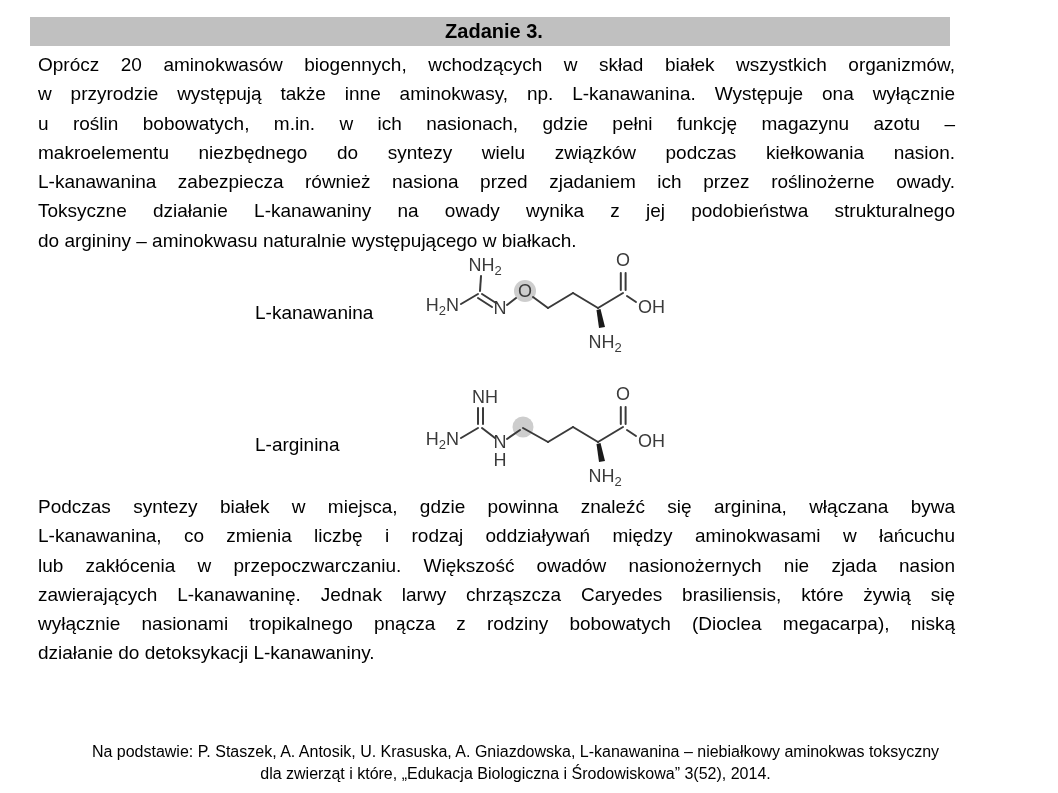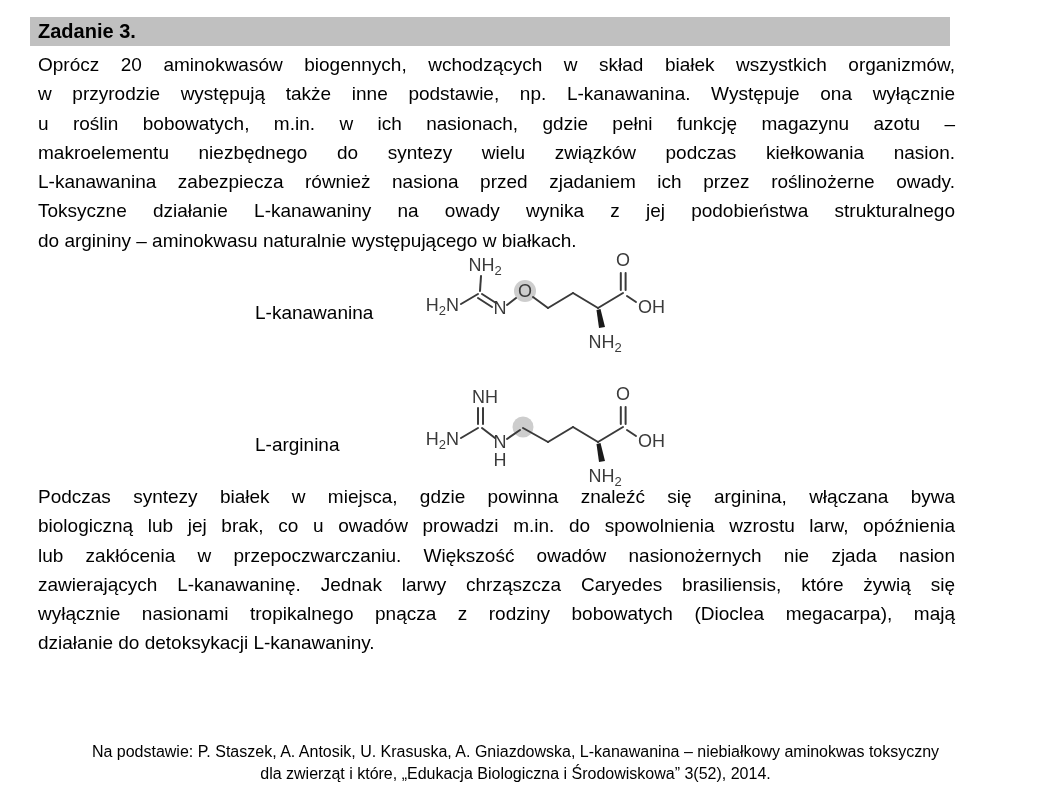--- a/index.html
+++ b/index.html
@@ -4,25 +4,25 @@
 <style>
   html,body{margin:0;padding:0}
   body{
     width:1058px;height:793px;background:#ffffff;position:relative;
     font-family:"Liberation Sans","DejaVu Sans",sans-serif;color:#000;
     overflow:hidden;
   }
   .taskbar{
     position:absolute;left:30px;top:17px;width:920px;height:29px;
     background:#c0c0c0;box-sizing:border-box;padding-left:8px;
-    font-size:20px;font-weight:bold;line-height:29px;
+    font-size:20px;font-weight:bold;line-height:29px;text-align:center;
   }
   .para{position:absolute;left:38px;width:917px;font-size:19px;line-height:29.3px}
   #intro{top:50px}
-  #bodypara{top:482px}
+  #bodypara{top:492px}
   .line{white-space:nowrap}
   .line.j{white-space:normal;text-align:justify;text-align-last:justify}
   .it{}
   .figlabel{position:absolute;left:255px;font-size:19px;line-height:22px}
   #figlabel1{top:302px}
   #figlabel2{top:434px}
   .struct{position:absolute}
   #struct1{left:425px;top:250px}
   #struct2{left:425px;top:383px}
   .atom{font-size:18px;fill:#3a3a3a;font-family:"Liberation Sans","DejaVu Sans",sans-serif}
@@ -35,21 +35,21 @@
 </style>
 </head>
 <body>
 
 <div class="taskbar">
   <span>Zadanie 3.</span>
 </div>
 
 <div id="intro" class="para">
     <div class="line j"><span>Oprócz 20 aminokwasów biogennych, wchodzących w skład białek wszystkich organizmów,</span></div>
-    <div class="line j"><span>w przyrodzie występują także inne podstawie, np. L-kanawanina. Występuje ona wyłącznie</span></div>
+    <div class="line j"><span>w przyrodzie występują także inne aminokwasy, np. L-kanawanina. Występuje ona wyłącznie</span></div>
     <div class="line j"><span>u roślin bobowatych, m.in. w ich nasionach, gdzie pełni funkcję magazynu azotu –</span></div>
     <div class="line j"><span>makroelementu niezbędnego do syntezy wielu związków podczas kiełkowania nasion.</span></div>
     <div class="line j"><span>L-kanawanina zabezpiecza również nasiona przed zjadaniem ich przez roślinożerne owady.</span></div>
     <div class="line j"><span>Toksyczne działanie L-kanawaniny na owady wynika z jej podobieństwa strukturalnego</span></div>
     <div class="line"><span>do argininy – aminokwasu naturalnie występującego w białkach.</span></div>
   </div>
 
 <div id="figlabel1" class="figlabel">L-kanawanina</div>
 
 <svg id="struct1" class="struct" width="250" height="112" viewBox="0 0 250 112">
@@ -101,23 +101,23 @@
   <text class="atom" x="34" y="62" text-anchor="end"><tspan dy="0">H</tspan><tspan dy="4" font-size="13">2</tspan><tspan dy="-4">N</tspan></text>
   <text class="atom" x="75" y="65" text-anchor="middle"><tspan dy="0">N</tspan></text>
   <text class="atom" x="75" y="83" text-anchor="middle"><tspan dy="0">H</tspan></text>
   <text class="atom" x="198" y="17" text-anchor="middle"><tspan dy="0">O</tspan></text>
   <text class="atom" x="213" y="64" text-anchor="start"><tspan dy="0">O</tspan><tspan dy="0">H</tspan></text>
   <text class="atom" x="180" y="99" text-anchor="middle"><tspan dy="0">N</tspan><tspan dy="0">H</tspan><tspan dy="4" font-size="13">2</tspan></text>
 </svg>
 
 <div id="bodypara" class="para">
     <div class="line j"><span>Podczas syntezy białek w miejsca, gdzie powinna znaleźć się arginina, włączana bywa</span></div>
-    <div class="line j"><span>biologiczną lub jej brak, co u owadów prowadzi m.in. do spowolnienia wzrostu larw, opóźnienia</span></div>
+    <div class="line j"><span>L-kanawanina, co zmienia liczbę i rodzaj oddziaływań między aminokwasami w łańcuchu</span></div>
     <div class="line j"><span>lub zakłócenia w przepoczwarczaniu. Większość owadów nasionożernych nie zjada nasion</span></div>
     <div class="line j"><span>zawierających L-kanawaninę. Jednak larwy chrząszcza </span><span class="it">Caryedes brasiliensis</span><span>, które żywią się</span></div>
-    <div class="line j"><span>wyłącznie nasionami tropikalnego pnącza z rodziny bobowatych (</span><span class="it">Dioclea megacarpa</span><span>), mają</span></div>
+    <div class="line j"><span>wyłącznie nasionami tropikalnego pnącza z rodziny bobowatych (</span><span class="it">Dioclea megacarpa</span><span>), niską</span></div>
     <div class="line"><span>działanie do detoksykacji L-kanawaniny.</span></div>
   </div>
 
 <div class="source">
     <div class="line"><span>Na podstawie: P. Staszek, A. Antosik, U. Krasuska, A. Gniazdowska, </span><span class="it">L-kanawanina – niebiałkowy aminokwas toksyczny</span></div>
     <div class="line"><span class="it">dla zwierząt i które</span><span>, „Edukacja Biologiczna i Środowiskowa” 3(52), 2014.</span></div>
   </div>
 
 </body></html>

